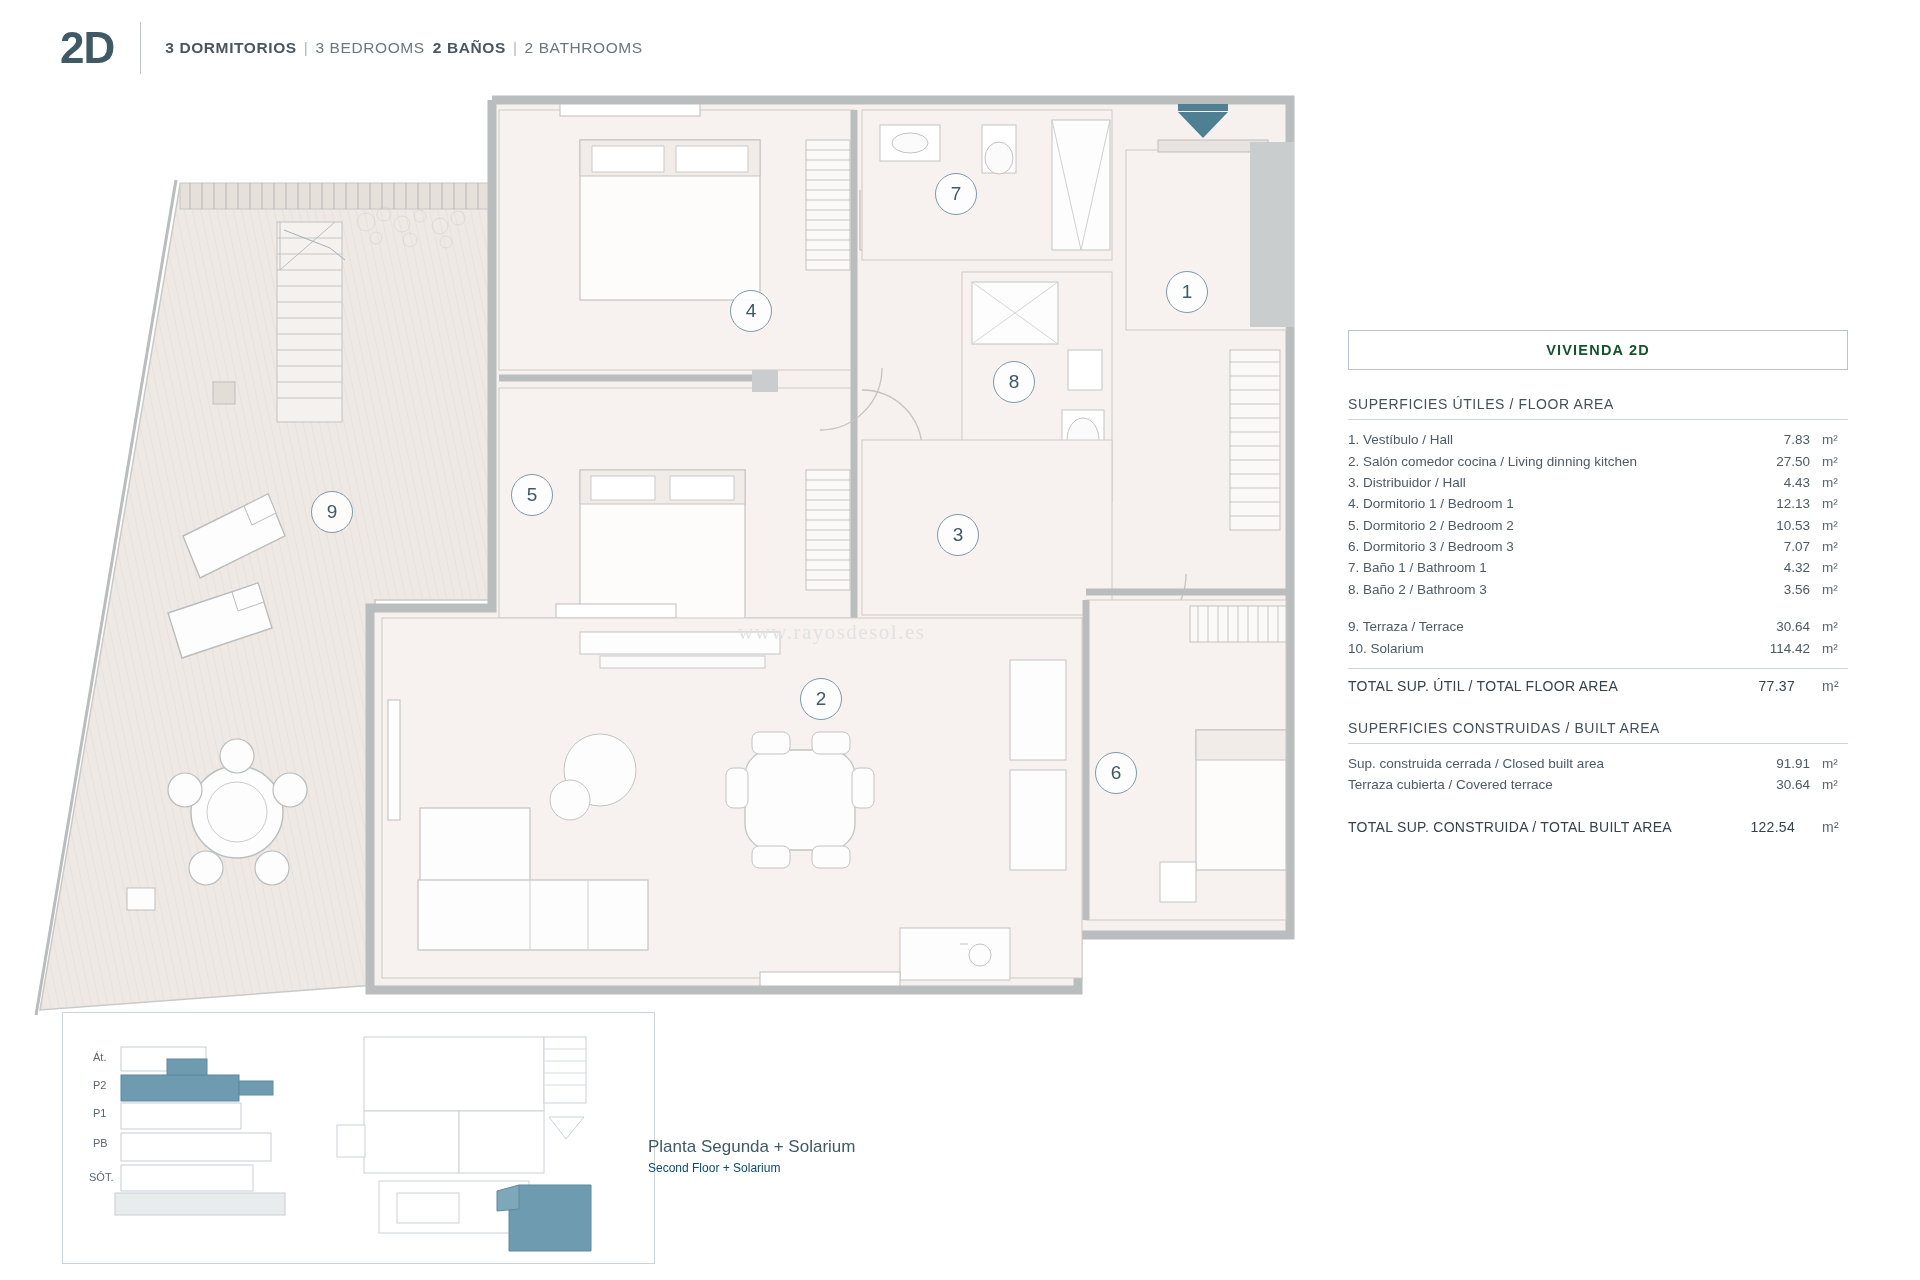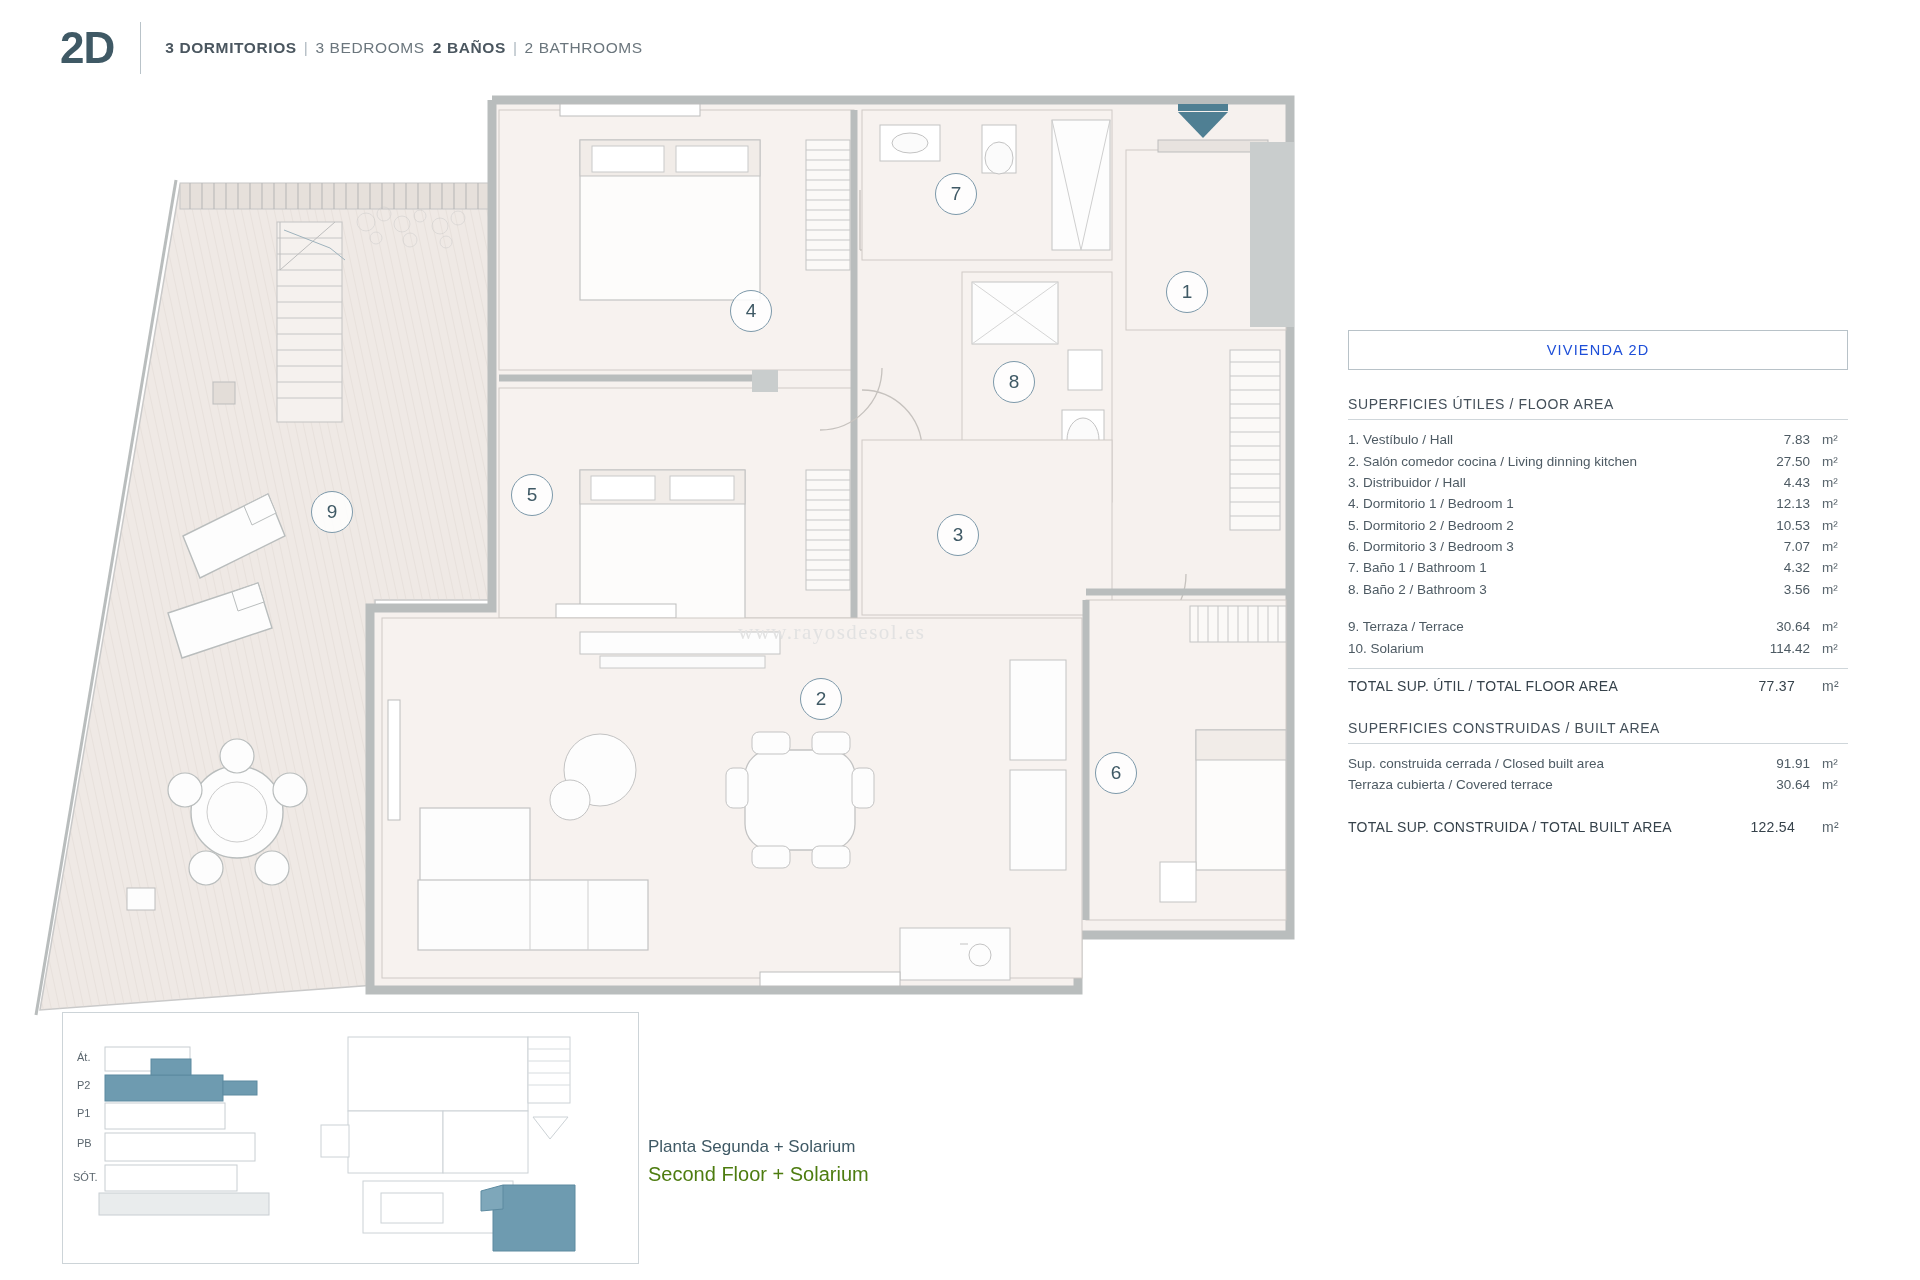--- a/index.html
+++ b/index.html
@@ -101,23 +101,23 @@
   #info-title-box {
     border: 1px solid #b8c2c8;
     height: 38px;
     display: flex;
     align-items: center;
     justify-content: center;
     margin-bottom: 26px;
   }
   #info-title {
     font-size: 14.5px;
-    font-weight: normal;
+    font-weight: bold;
     letter-spacing: 1.2px;
-    color: #1d4ed8;
+    color: #14532d;
     text-align: right;
   }
   .section-head {
     font-size: 14px;
     letter-spacing: 0.6px;
     color: #44505a;
     padding-bottom: 7px;
     border-bottom: 1px solid #cfd6da;
     margin-bottom: 9px;
   }
@@ -157,34 +157,35 @@
 
   
   #keymap {
     position: absolute;
     left: 62px;
     top: 1012px;
     width: 575px;
     height: 250px;
     border: 1px solid #cdd4d8;
     background: #fff;
+    padding-left: 16px;
   }
   #floor-caption {
     position: absolute;
     left: 648px;
     top: 1135px;
     line-height: 1.45;
   }
   #floor-caption .cap-es {
     font-size: 17px;
     color: #3f5965;
   }
   #floor-caption .cap-en {
-    font-size: 20px;
-    color: #4d7c0f;
+    font-size: 12px;
+    color: #0c4a6e;
   }
 </style>
 </head>
 <body>
 
 <div id="header">
   <div id="plan-code">2D</div>
   <div id="header-divider"></div>
   <div class="header-lines">
     <div class="header-line">

